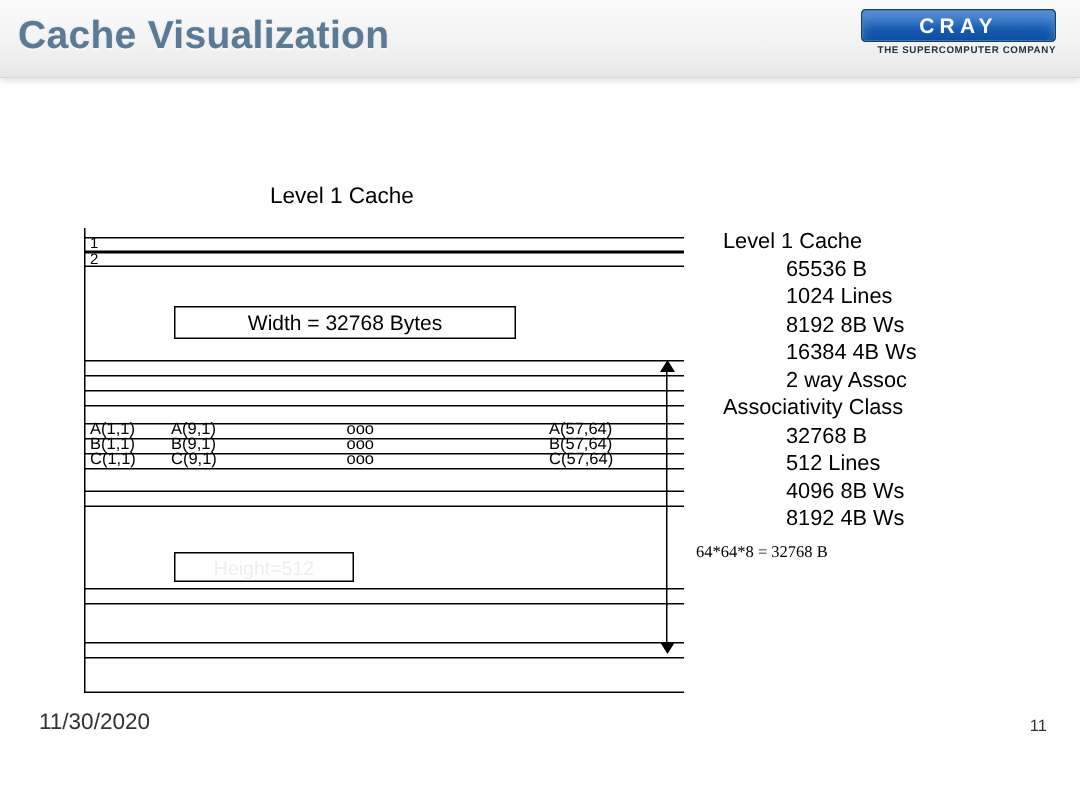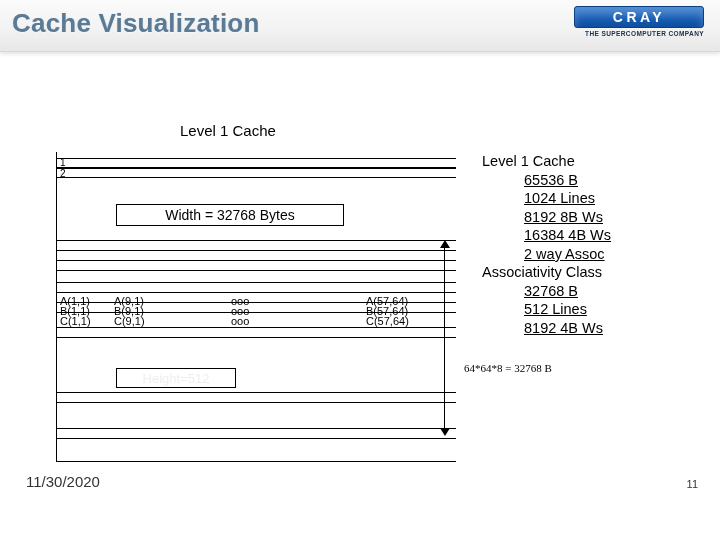--- a/index.html
+++ b/index.html
@@ -62,31 +62,31 @@
     position: absolute; left: 80px; top: 52px; width: 228px; height: 22px;
     border: 1px solid #000; text-align: center; font-size: 14px; line-height: 21px;
     background: #fff;
   }
   .heightbox {
     position: absolute; left: 80px; top: 216px; width: 120px; height: 20px;
     border: 1px solid #000; text-align: center; font-size: 13px; line-height: 19px;
     background: #fff; color: #eee;
   }
 
-  .cell-label { position: absolute; font-size: 11px; color: #000; white-space: nowrap; margin-top: 15px; }
+  .cell-label { position: absolute; font-size: 11px; color: #000; white-space: nowrap; }
 
   
   .varrow { position: absolute; right: 6px; top: 88px; height: 196px; width: 10px; }
   .varrow .shaft { position: absolute; left: 4px; top: 6px; bottom: 6px; width: 1px; background: #000; }
   .varrow .head-up, .varrow .head-dn { position: absolute; left: 0; width: 0; height: 0; border-left: 5px solid transparent; border-right: 5px solid transparent; }
   .varrow .head-up { top: 0; border-bottom: 8px solid #000; }
   .varrow .head-dn { bottom: 0; border-top: 8px solid #000; }
 
   .info { position: absolute; left: 482px; top: 100px; font-size: 14.5px; line-height: 1.28; }
-  .info .ind { padding-left: 42px; display: block; text-decoration: underline; }
+  .info .ind { padding-left: 42px; display: block; }
   .equation { position: absolute; left: 464px; top: 310px; font-size: 11px; font-family: Liberation Serif, serif; }
 
   .footer-date { position: absolute; left: 26px; bottom: 10px; font-size: 15px; color: #333; }
   .footer-pg { position: absolute; right: 22px; bottom: 10px; font-size: 11px; color: #333; }
 </style>
 </head>
 <body>
 
 <div class="header">
   <div class="title">Cache Visualization</div>
@@ -163,20 +163,21 @@
   <div class="info">
     <div>Level 1 Cache</div>
     <span class="ind">65536 B</span>
     <span class="ind">1024 Lines</span>
     <span class="ind">8192 8B Ws</span>
     <span class="ind">16384 4B Ws</span>
     <span class="ind">2 way Assoc</span>
     <div>Associativity Class</div>
     <span class="ind">32768 B</span>
     <span class="ind">512 Lines</span>
+    <span class="ind">4096 8B Ws</span>
     <span class="ind">8192 4B Ws</span>
   </div>
 
   <div class="equation">64*64*8 = 32768 B</div>
 
   <div class="footer-date">11/30/2020</div>
   <div class="footer-pg">11</div>
 </div>
 
 </body></html>

